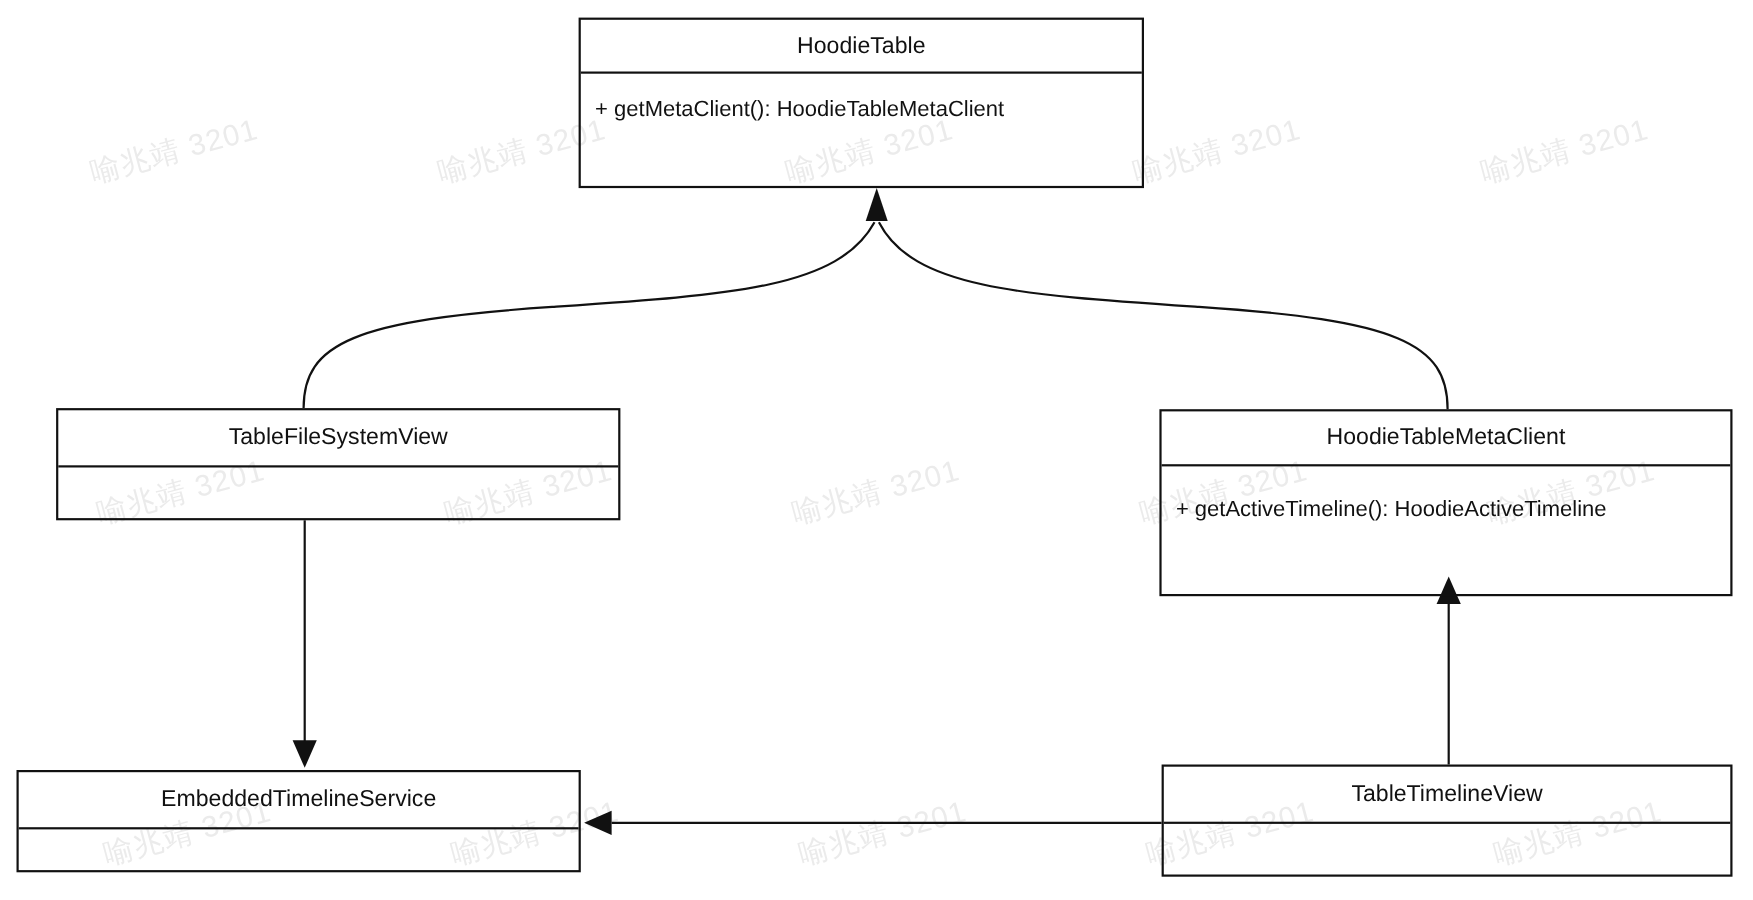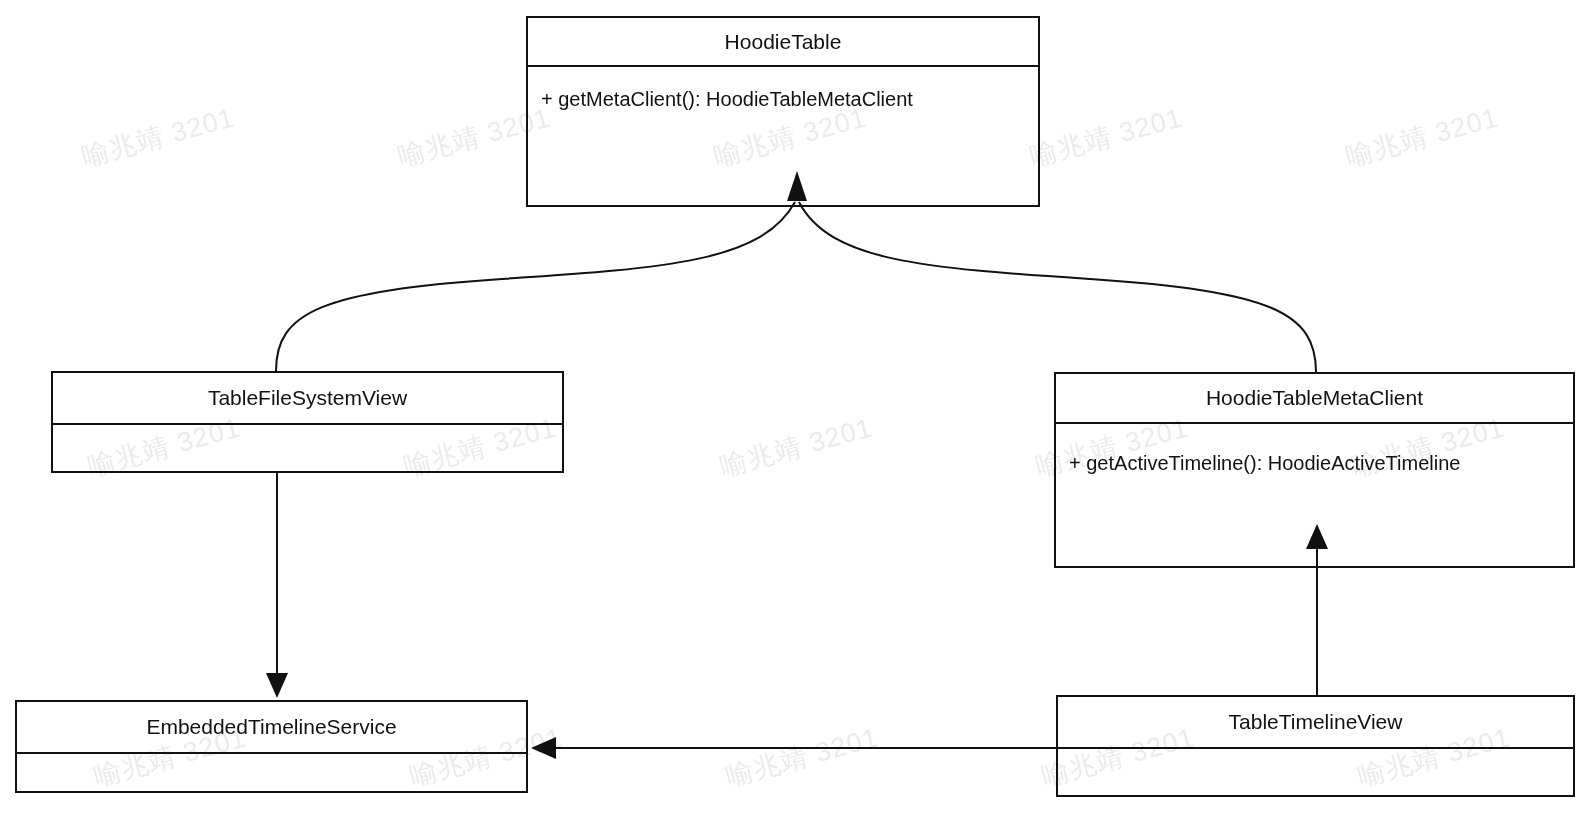--- a/index.html
+++ b/index.html
@@ -91,33 +91,33 @@
     <path d="M 277 473 L 277 674"></path>
     <polygon points="277,698 266,673 288,673"></polygon>
 
     <path d="M 1317 695 L 1317 549"></path>
     <polygon points="1317,524 1306,549 1328,549"></polygon>
 
     <path d="M 1056 748 L 556 748"></path>
     <polygon points="531,748 556,737 556,759"></polygon>
   </svg>
 
-  <div class="uml-class" style="left:526px; top:16px; width:514px; height:191px;">
+  <div class="uml-class" style="left:526px; top:16px; width:514px; height:155px;">
     <div class="uml-title" style="height:49px;">HoodieTable</div>
     <div class="uml-body" style="padding:20px 8px 0 13px; gap:25px;">
       <div class="uml-method">+ getMetaClient(): HoodieTableMetaClient</div>
     </div>
   </div>
 
   <div class="uml-class" style="left:15px; top:371px; width:513px; height:102px;margin-left:36px;">
     <div class="uml-title" style="height:52px;">TableFileSystemView</div>
     <div class="uml-body"></div>
   </div>
 
-  <div class="uml-class" style="left:1054px; top:372px; width:521px; height:196px;">
+  <div class="uml-class" style="left:1054px; top:372px; width:521px; height:170px;">
     <div class="uml-title" style="height:50px;">HoodieTableMetaClient</div>
     <div class="uml-body" style="padding:27px 8px 0 13px; gap:26px;">
       <div class="uml-method">+ getActiveTimeline(): HoodieActiveTimeline</div>
     </div>
   </div>
 
   <div class="uml-class" style="left:15px; top:700px; width:513px; height:93px;">
     <div class="uml-title" style="height:52px;">EmbeddedTimelineService</div>
     <div class="uml-body"></div>
   </div>

